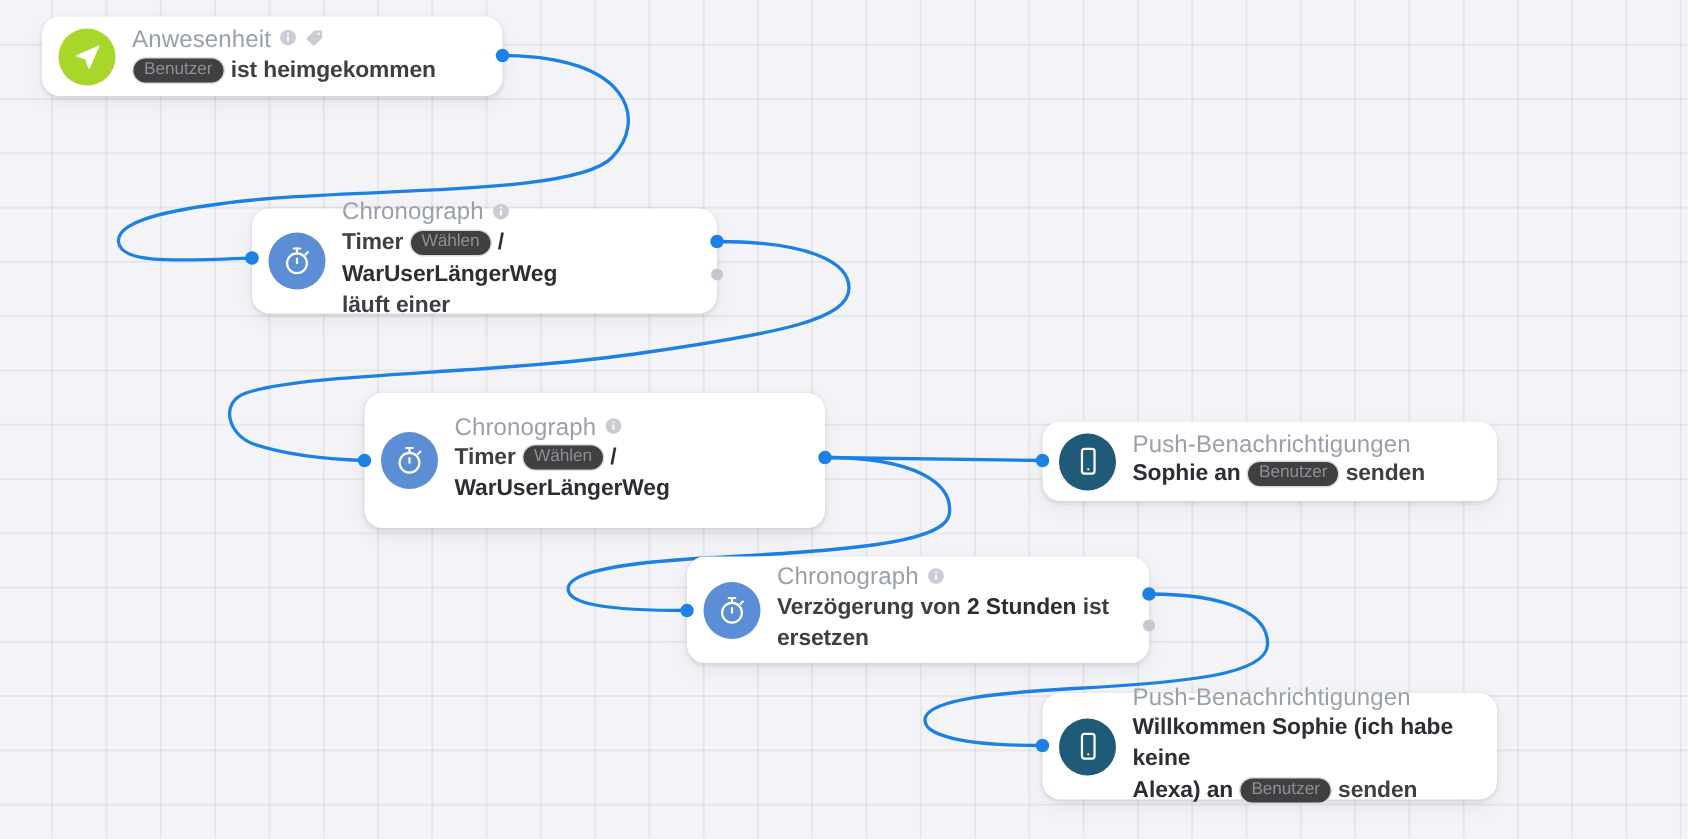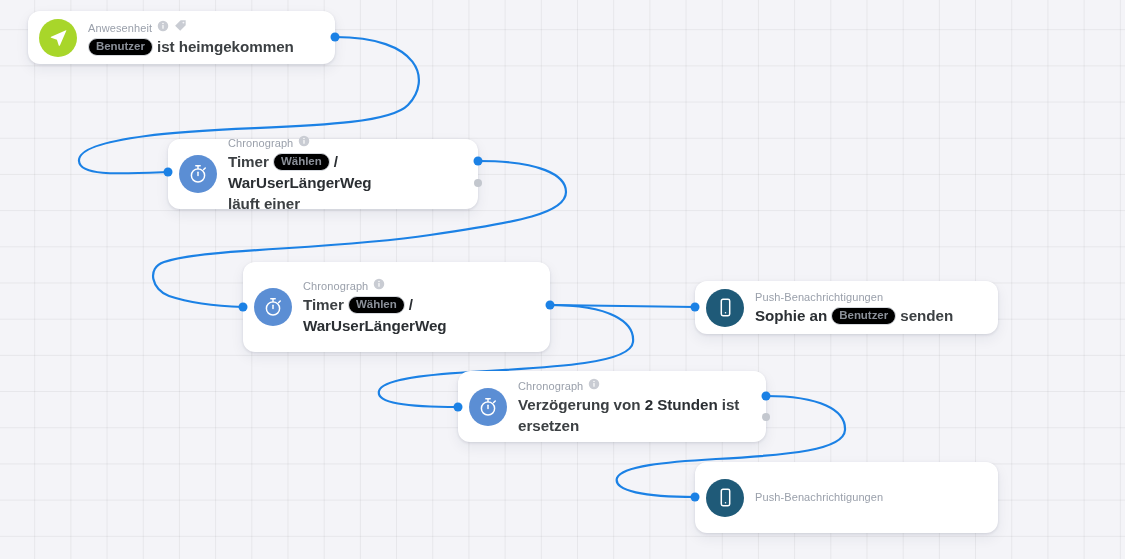--- a/index.html
+++ b/index.html
@@ -67,23 +67,23 @@
   }
   .node-icon svg { display: block; }
 
   .node-body {
     flex: 1 1 auto;
     min-width: 0;
   }
 
   .node-kicker {
     display: flex;
-    align-items: flex-end;
+    align-items: center;
     gap: 5px;
-    font-size: 11px;
+    font-size: 16px;
     color: #9aa0ab;
     line-height: 14px;
     margin-bottom: 1px;
     white-space: nowrap;
   }
   .node-kicker .kicker-text { letter-spacing: 0.1px; }
 
   .icon-info, .icon-tag {
     display: inline-block;
     vertical-align: middle;
@@ -100,24 +100,23 @@
   .node-text .normal { font-weight: bold; }
 
   .chip {
     display: inline-block;
     border: 1px solid #d8dbe0;
     border-radius: 9px;
     padding: 0px 7px 1px;
     font-size: 11.5px;
     line-height: 15px;
     color: #8b9099;
-    background: #000000;
+    background: #404040;
     vertical-align: 2px;
     white-space: nowrap;
-    font-weight: bold;
   }
 
   
   .port {
     position: absolute;
     width: 9px;
     height: 9px;
     border-radius: 50%;
     transform: translate(-50%, -50%);
   }
@@ -314,18 +313,26 @@
       <div class="node-icon" style="background:#1f5a78;">
         <svg width="21" height="21" viewBox="0 0 24 24" fill="none" stroke="#ffffff" stroke-width="1.7">
           <rect x="7.2" y="2.6" width="9.6" height="18.8" rx="1.9"></rect>
           <circle cx="12" cy="18.1" r="0.85" fill="#ffffff" stroke="none"></circle>
         </svg>
       </div>
       <div class="node-body">
         <div class="node-kicker">
           <span class="kicker-text">Push-Benachrichtigungen</span>
         </div>
+        <div class="node-text">
+          <div class="bold">Willkommen Sophie (ich habe keine</div>
+          <div>
+            <span class="bold">Alexa) an</span>
+            <span class="chip">Benutzer</span>
+            <span class="normal">senden</span>
+          </div>
+        </div>
       </div>
     </div>
     <div class="port in" style="left:0px; top:35px;"></div>
   </div>
 
 </div>
 
 </body></html>

